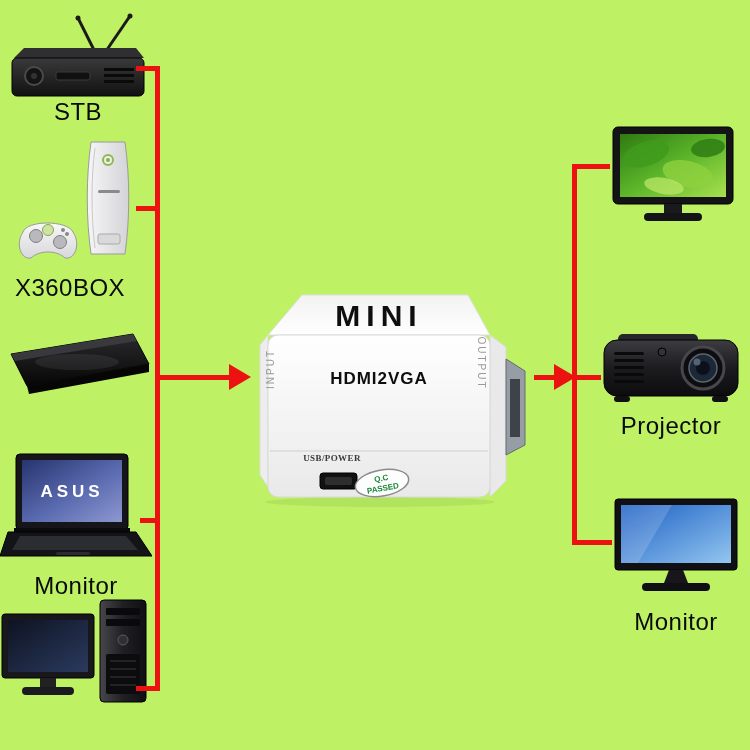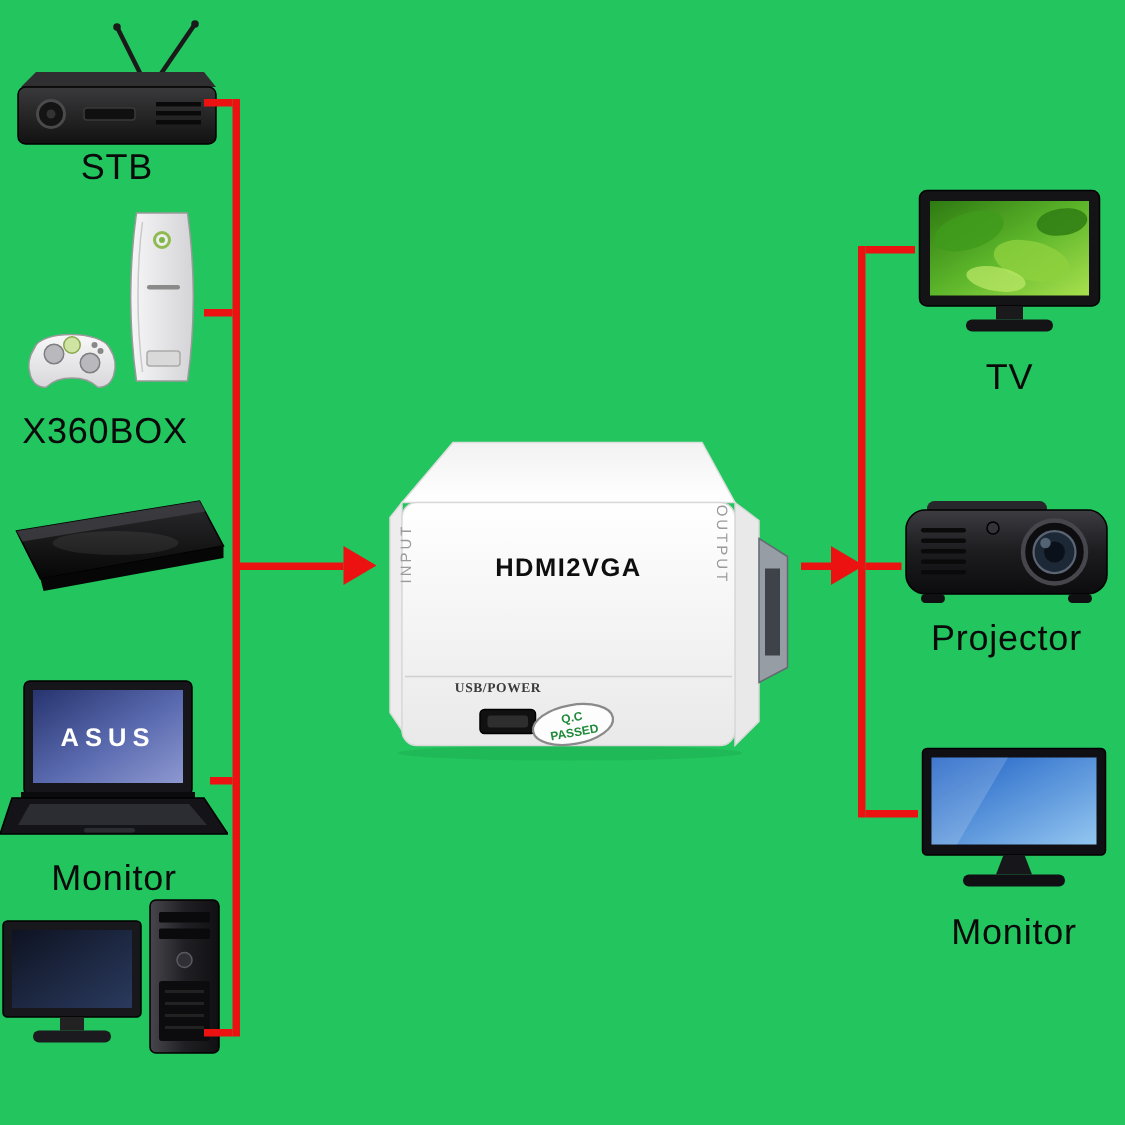--- a/index.html
+++ b/index.html
@@ -1,17 +1,17 @@
 <!DOCTYPE html>
 <html><head>
 <meta charset="utf-8">
 <style>
   * { margin:0; padding:0; box-sizing:border-box; }
   html,body { background:#ffffff; font-family:"Liberation Sans", sans-serif; }
-  .stage { position:relative; width:750px; height:750px; background:#22c55e; overflow:hidden; }
+  .stage { position:relative; width:750px; height:750px; background:#bef264; overflow:hidden; }
   .abs { position:absolute; }
   .dev-label { position:absolute; font-size:24px; color:#0a0a0a; text-align:center; letter-spacing:.5px; }
   .line { position:absolute; background:#ec1212; }
   .ah { position:absolute; width:0; height:0;
         border-top:13px solid transparent; border-bottom:13px solid transparent;
         border-left:22px solid #ec1212; }
   .converter { position:absolute; left:258px; top:283px; width:268px; height:225px; }
   .converter svg { position:absolute; left:0; top:0; }
   .cv-text { position:absolute; text-align:center; color:#0e0e0e; }
   .cv-brand { top:16px; left:0; width:242px; font-size:30px; font-weight:800; letter-spacing:6px; }
@@ -161,20 +161,21 @@
       <rect x="62" y="190" width="37" height="16" rx="3" fill="#111111" stroke="#000"></rect>
       <rect x="67" y="194" width="27" height="8" rx="2" fill="#2e2e2e"></rect>
       <g transform="rotate(-10 124 200)">
         <ellipse cx="124" cy="200" rx="27" ry="13" fill="#fdfdfd" stroke="#8a8a8a" stroke-width="1.5"></ellipse>
         <text x="124" y="198" text-anchor="middle" font-size="8" font-weight="bold" fill="#1f8a3a">Q.C</text>
         <text x="124" y="208" text-anchor="middle" font-size="8" font-weight="bold" fill="#1f8a3a">PASSED</text>
       </g>
       <text transform="rotate(-90 16 86)" x="16" y="86" text-anchor="middle" font-size="10" fill="#9a9a9a" letter-spacing="2">INPUT</text>
       <text transform="rotate(90 220 80)" x="220" y="80" text-anchor="middle" font-size="10" fill="#9a9a9a" letter-spacing="2">OUTPUT</text>
     </svg>
+    <div class="cv-text cv-brand">MINI</div>
     <div class="cv-text cv-model">HDMI2VGA</div>
     <div class="cv-text cv-usb">USB/POWER</div>
   </div>
 
   <div class="line" style="left:534px;top:375px;width:20px;height:5px"></div>
   <div class="ah" style="left:554px;top:364px"></div>
   <div class="line" style="left:572px;top:164px;width:5px;height:381px"></div>
   <div class="line" style="left:577px;top:164px;width:33px;height:5px"></div>
   <div class="line" style="left:577px;top:375px;width:24px;height:5px"></div>
   <div class="line" style="left:577px;top:540px;width:35px;height:5px"></div>
@@ -189,21 +190,20 @@
     </defs>
     <rect x="1" y="1" width="120" height="77" rx="5" fill="#141416" stroke="#000"></rect>
     <rect x="8" y="8" width="106" height="63" fill="url(#tvS)"></rect>
     <ellipse cx="34" cy="28" rx="24" ry="12" fill="#3f9b1c" opacity="0.85" transform="rotate(-18 34 28)"></ellipse>
     <ellipse cx="76" cy="48" rx="26" ry="13" fill="#8ed13f" opacity="0.8" transform="rotate(14 76 48)"></ellipse>
     <ellipse cx="96" cy="22" rx="17" ry="9" fill="#2f7d14" opacity="0.85" transform="rotate(-8 96 22)"></ellipse>
     <ellipse cx="52" cy="60" rx="20" ry="8" fill="#bfe96a" opacity="0.7" transform="rotate(10 52 60)"></ellipse>
     <rect x="52" y="78" width="18" height="9" fill="#1a1a1c"></rect>
     <rect x="32" y="87" width="58" height="8" rx="4" fill="#141416"></rect>
   </svg>
-  <div class="dev-label" style="left:612px;top:238px;width:122px">TV</div>
 
   <svg class="abs" style="left:600px;top:322px" width="142" height="92" viewBox="0 0 142 92">
     <defs>
       <linearGradient id="prG" x1="0" y1="0" x2="0" y2="1">
         <stop offset="0" stop-color="#3c3c41"></stop>
           <stop offset="0.5" stop-color="#1c1c1f"></stop>
           <stop offset="1" stop-color="#0c0c0e"></stop>
       </linearGradient>
     </defs>
     <rect x="18" y="12" width="80" height="10" rx="5" fill="#27272b"></rect>

